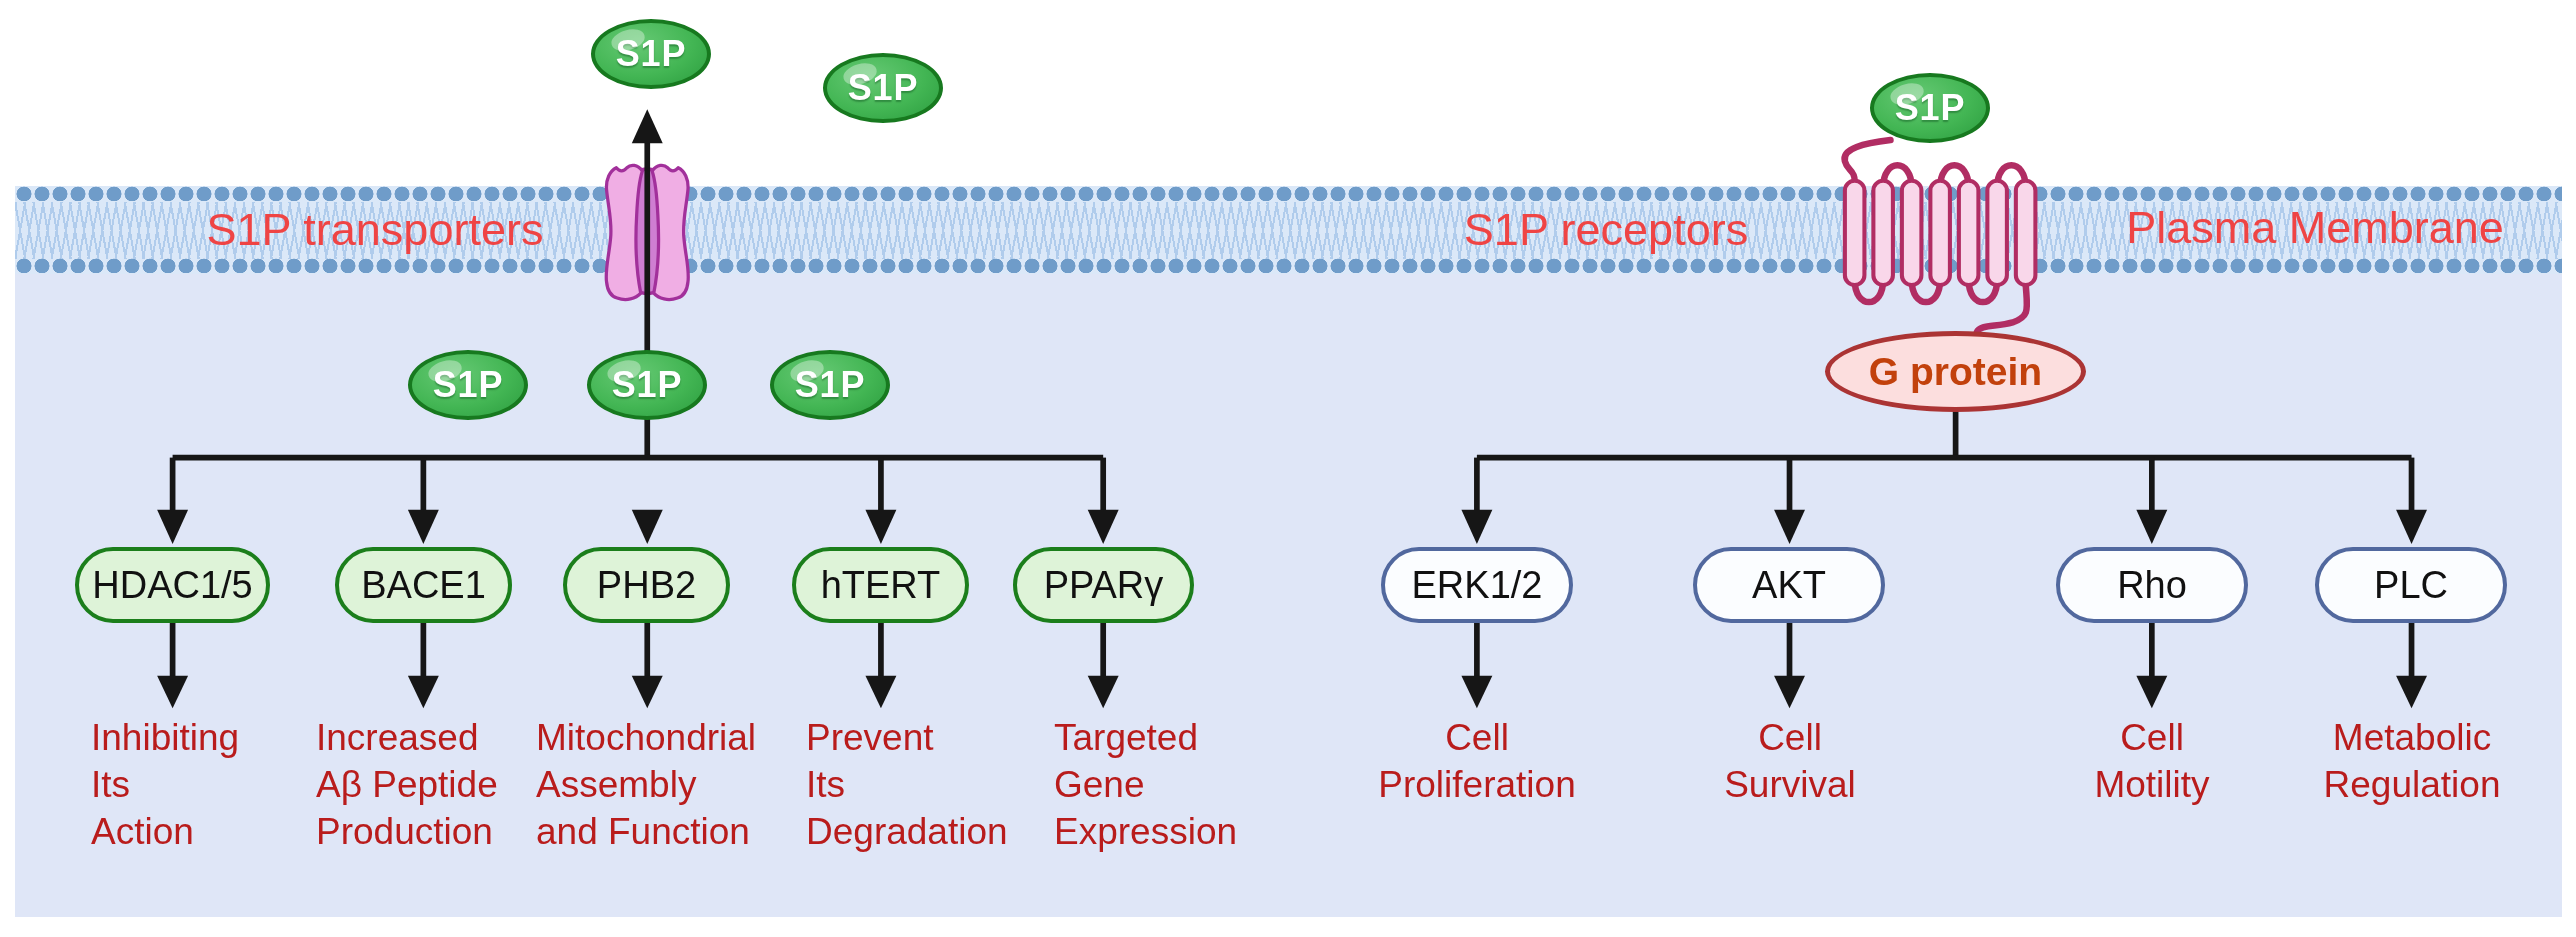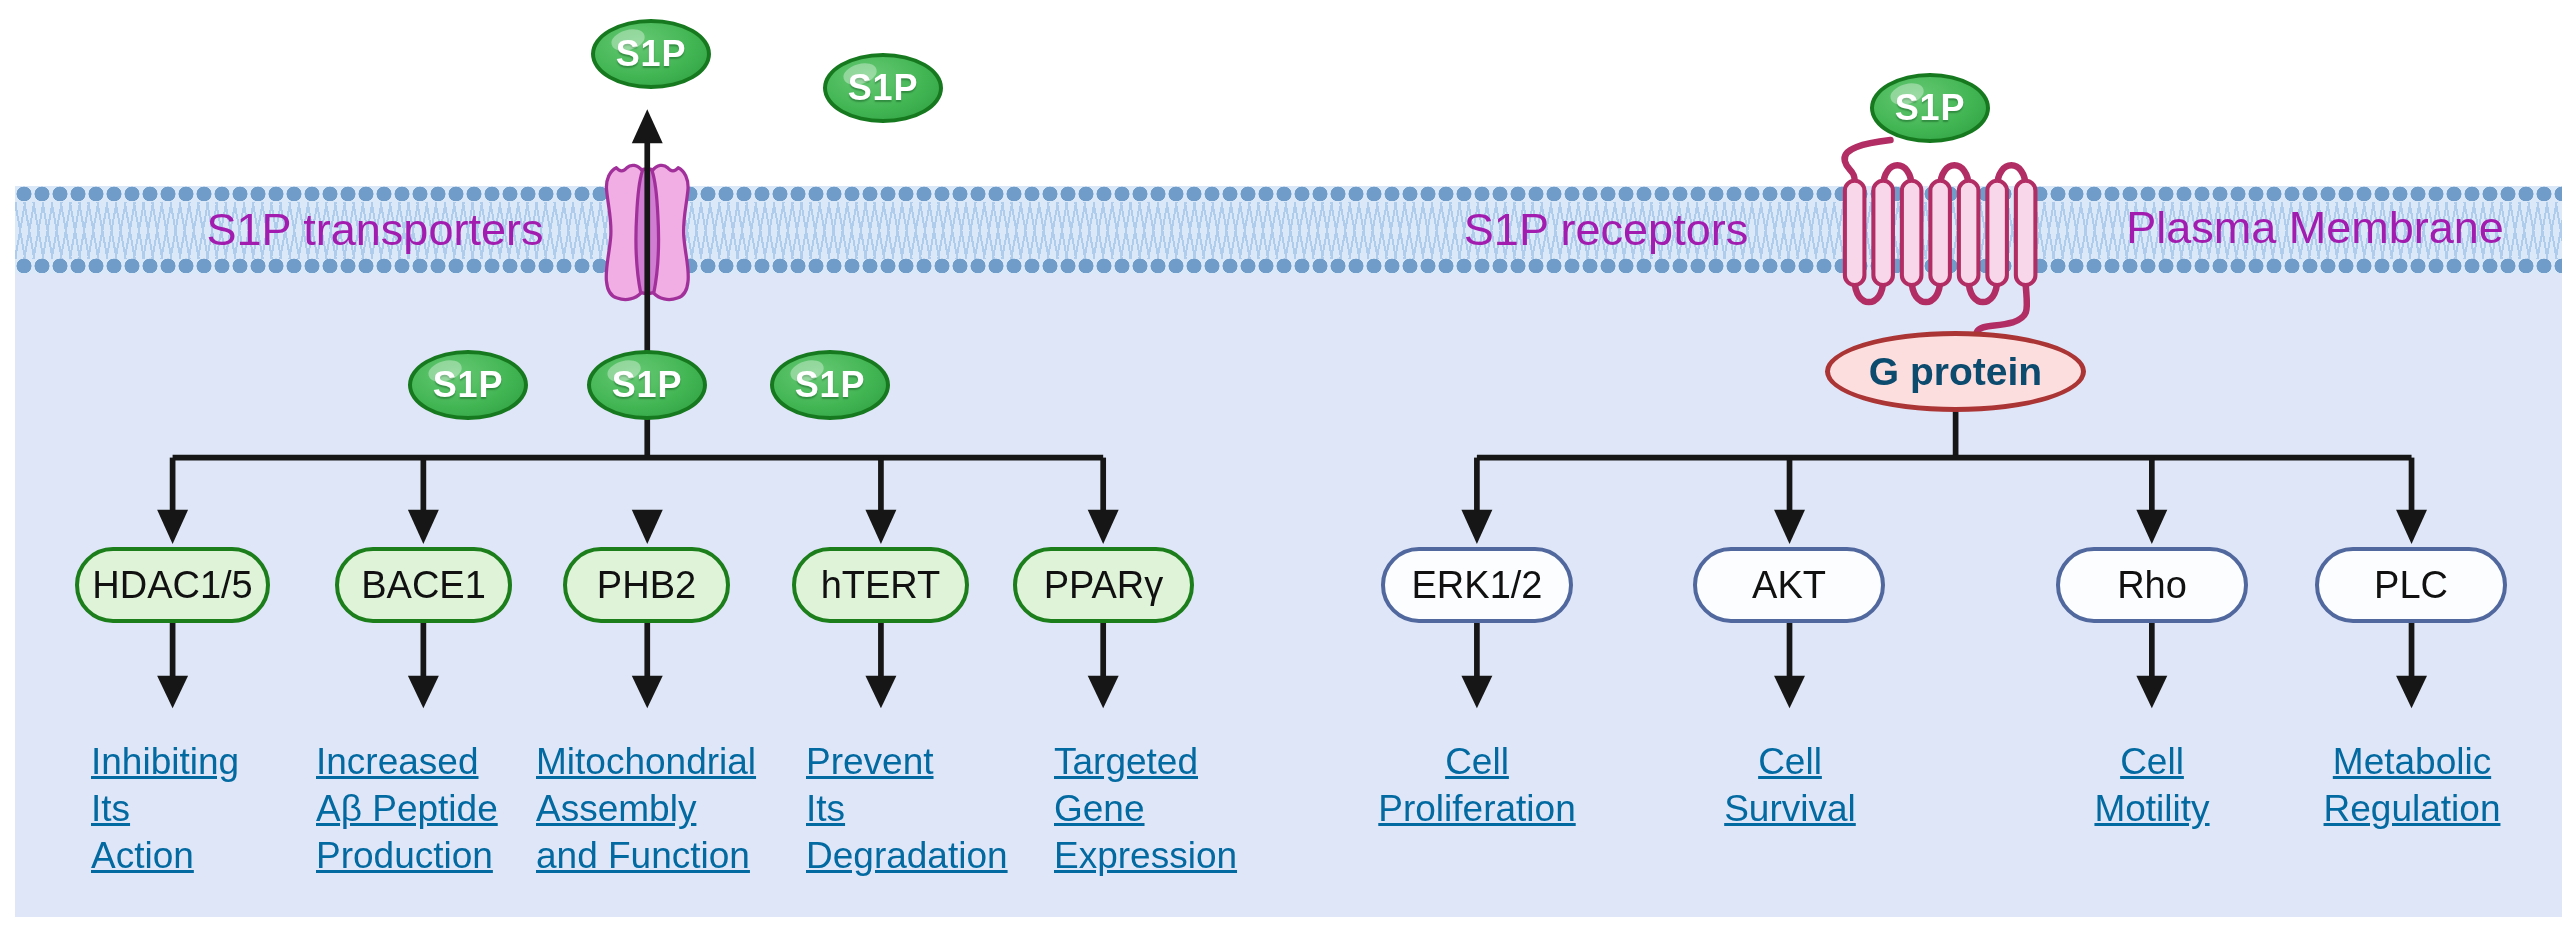--- a/index.html
+++ b/index.html
@@ -15,42 +15,42 @@
      background:
        repeating-linear-gradient(100deg,#a9c8ea 0 2px,rgba(0,0,0,0) 2px 9px),
        repeating-linear-gradient(80deg,#a9c8ea 0 2px,rgba(0,0,0,0) 2px 9px);}
   .membrane::after{content:"";position:absolute;inset:0;
      background-image:
        radial-gradient(circle at 9px 8.1px,#6f9cc9 7.3px,rgba(0,0,0,0) 7.7px),
        radial-gradient(circle at 9px 8.1px,#6f9cc9 7.3px,rgba(0,0,0,0) 7.7px);
      background-size:18px 16.3px;background-repeat:repeat-x;
      background-position:0 0,0 100%;}
 
-  .mlabel{position:absolute;transform:translate(-50%,-50%);font-size:45px;color:#a21caf;white-space:nowrap;z-index:6;}
+  .mlabel{position:absolute;transform:translate(-50%,-50%);font-size:45px;color:#ef4444;white-space:nowrap;z-index:6;}
 
   
   .s1p{position:absolute;width:120px;height:70px;box-sizing:border-box;border:4.1px solid #17791f;border-radius:50%;
        background:radial-gradient(ellipse at 38% 32%,#66c974 0%,#43b654 55%,#2b9c3e 100%);
        display:flex;align-items:center;justify-content:center;z-index:8;}
   .s1p::before{content:"";position:absolute;left:16.3px;top:7.3px;width:34px;height:19.5px;
        background:rgba(255,255,255,.35);border-radius:50%;transform:rotate(-16deg);}
   .s1p span{font-weight:bold;font-size:36px;color:#ffffff;letter-spacing:0.8px;
        text-shadow:0 1.6px 1.6px rgba(15,85,30,.45);}
 
   
   .node{position:absolute;top:547px;height:76px;box-sizing:border-box;border-radius:39px;
         display:flex;align-items:center;justify-content:center;font-size:38px;color:#111;z-index:7;white-space:nowrap;}
   .node.green{background:#def3d8;border:4.1px solid #1b7e1b;}
   .node.blue{background:#fbfdff;border:4.1px solid #51689e;}
 
   .gprotein{position:absolute;left:1825px;top:331px;width:261px;height:81px;box-sizing:border-box;
         border:5.7px solid #ab3434;border-radius:50%;background:#fcdede;
-        display:flex;align-items:center;justify-content:center;font-weight:bold;font-size:39px;color:#0c4a6e;z-index:7;}
-
-  .effect{position:absolute;top:738px;font-size:37px;line-height:47px;color:#0369a1;z-index:6;white-space:nowrap;text-decoration:underline;}
+        display:flex;align-items:center;justify-content:center;font-weight:bold;font-size:39px;color:#c2410c;z-index:7;}
+
+  .effect{position:absolute;top:714px;font-size:37px;line-height:47px;color:#b91c1c;z-index:6;white-space:nowrap;}
   .effect.center{text-align:center;width:342px;}
 
   svg.overlay{position:absolute;left:0;top:0;z-index:5;}
 </style>
 </head>
 <body>
 
 <div class="canvas">
 
   <div class="cytoplasm"></div>

